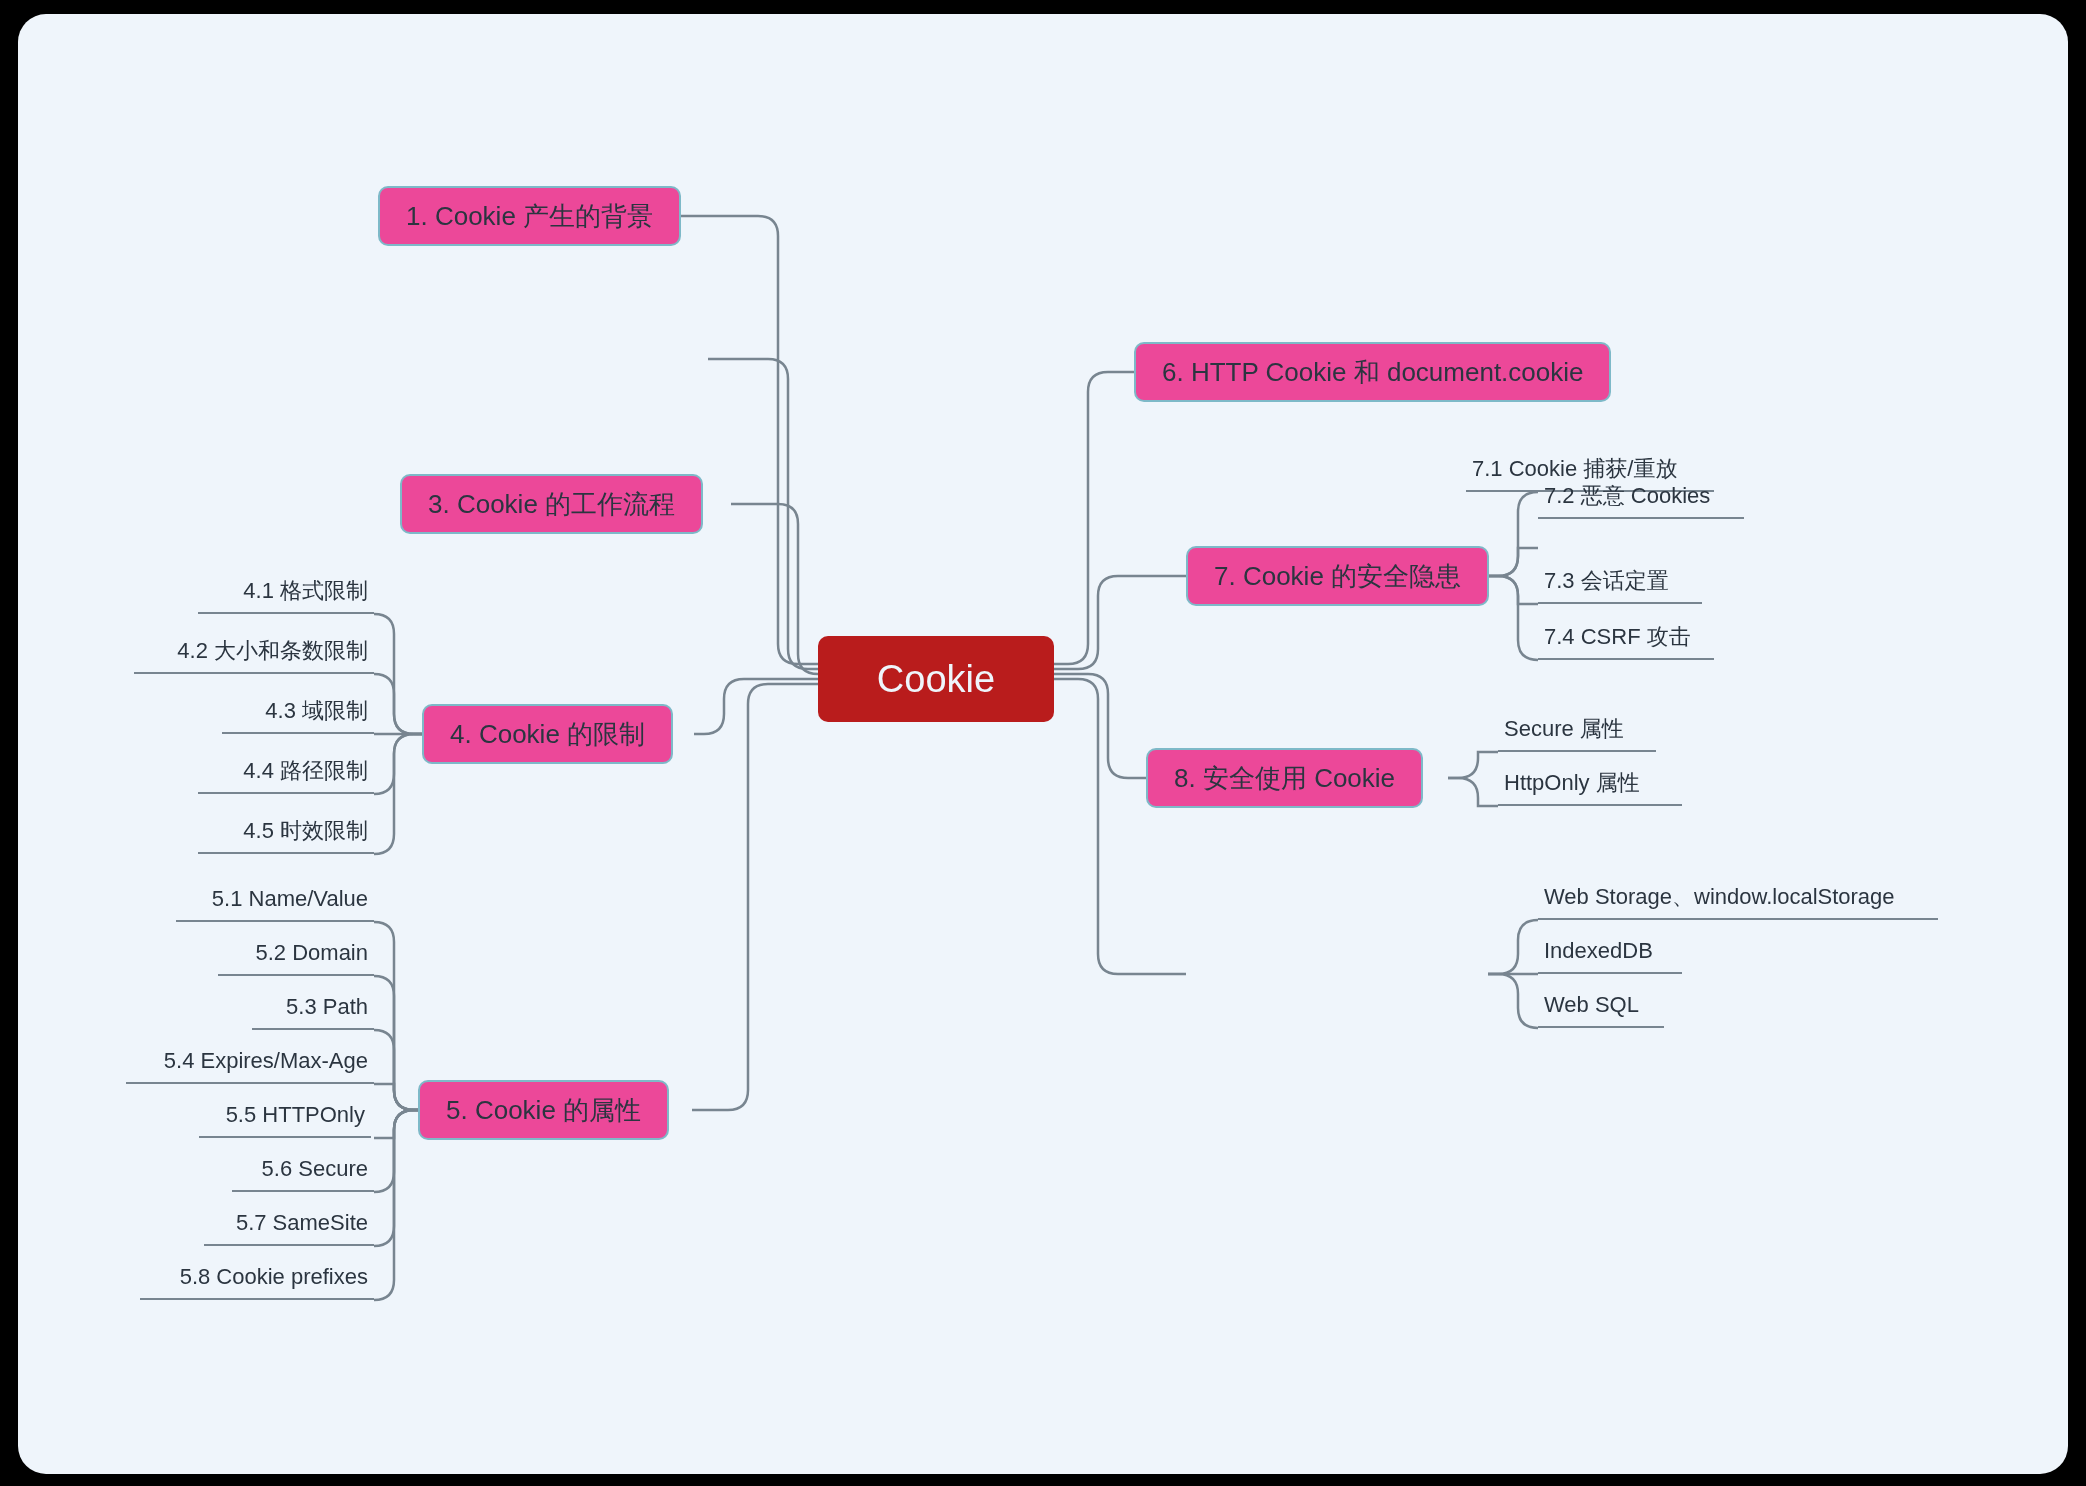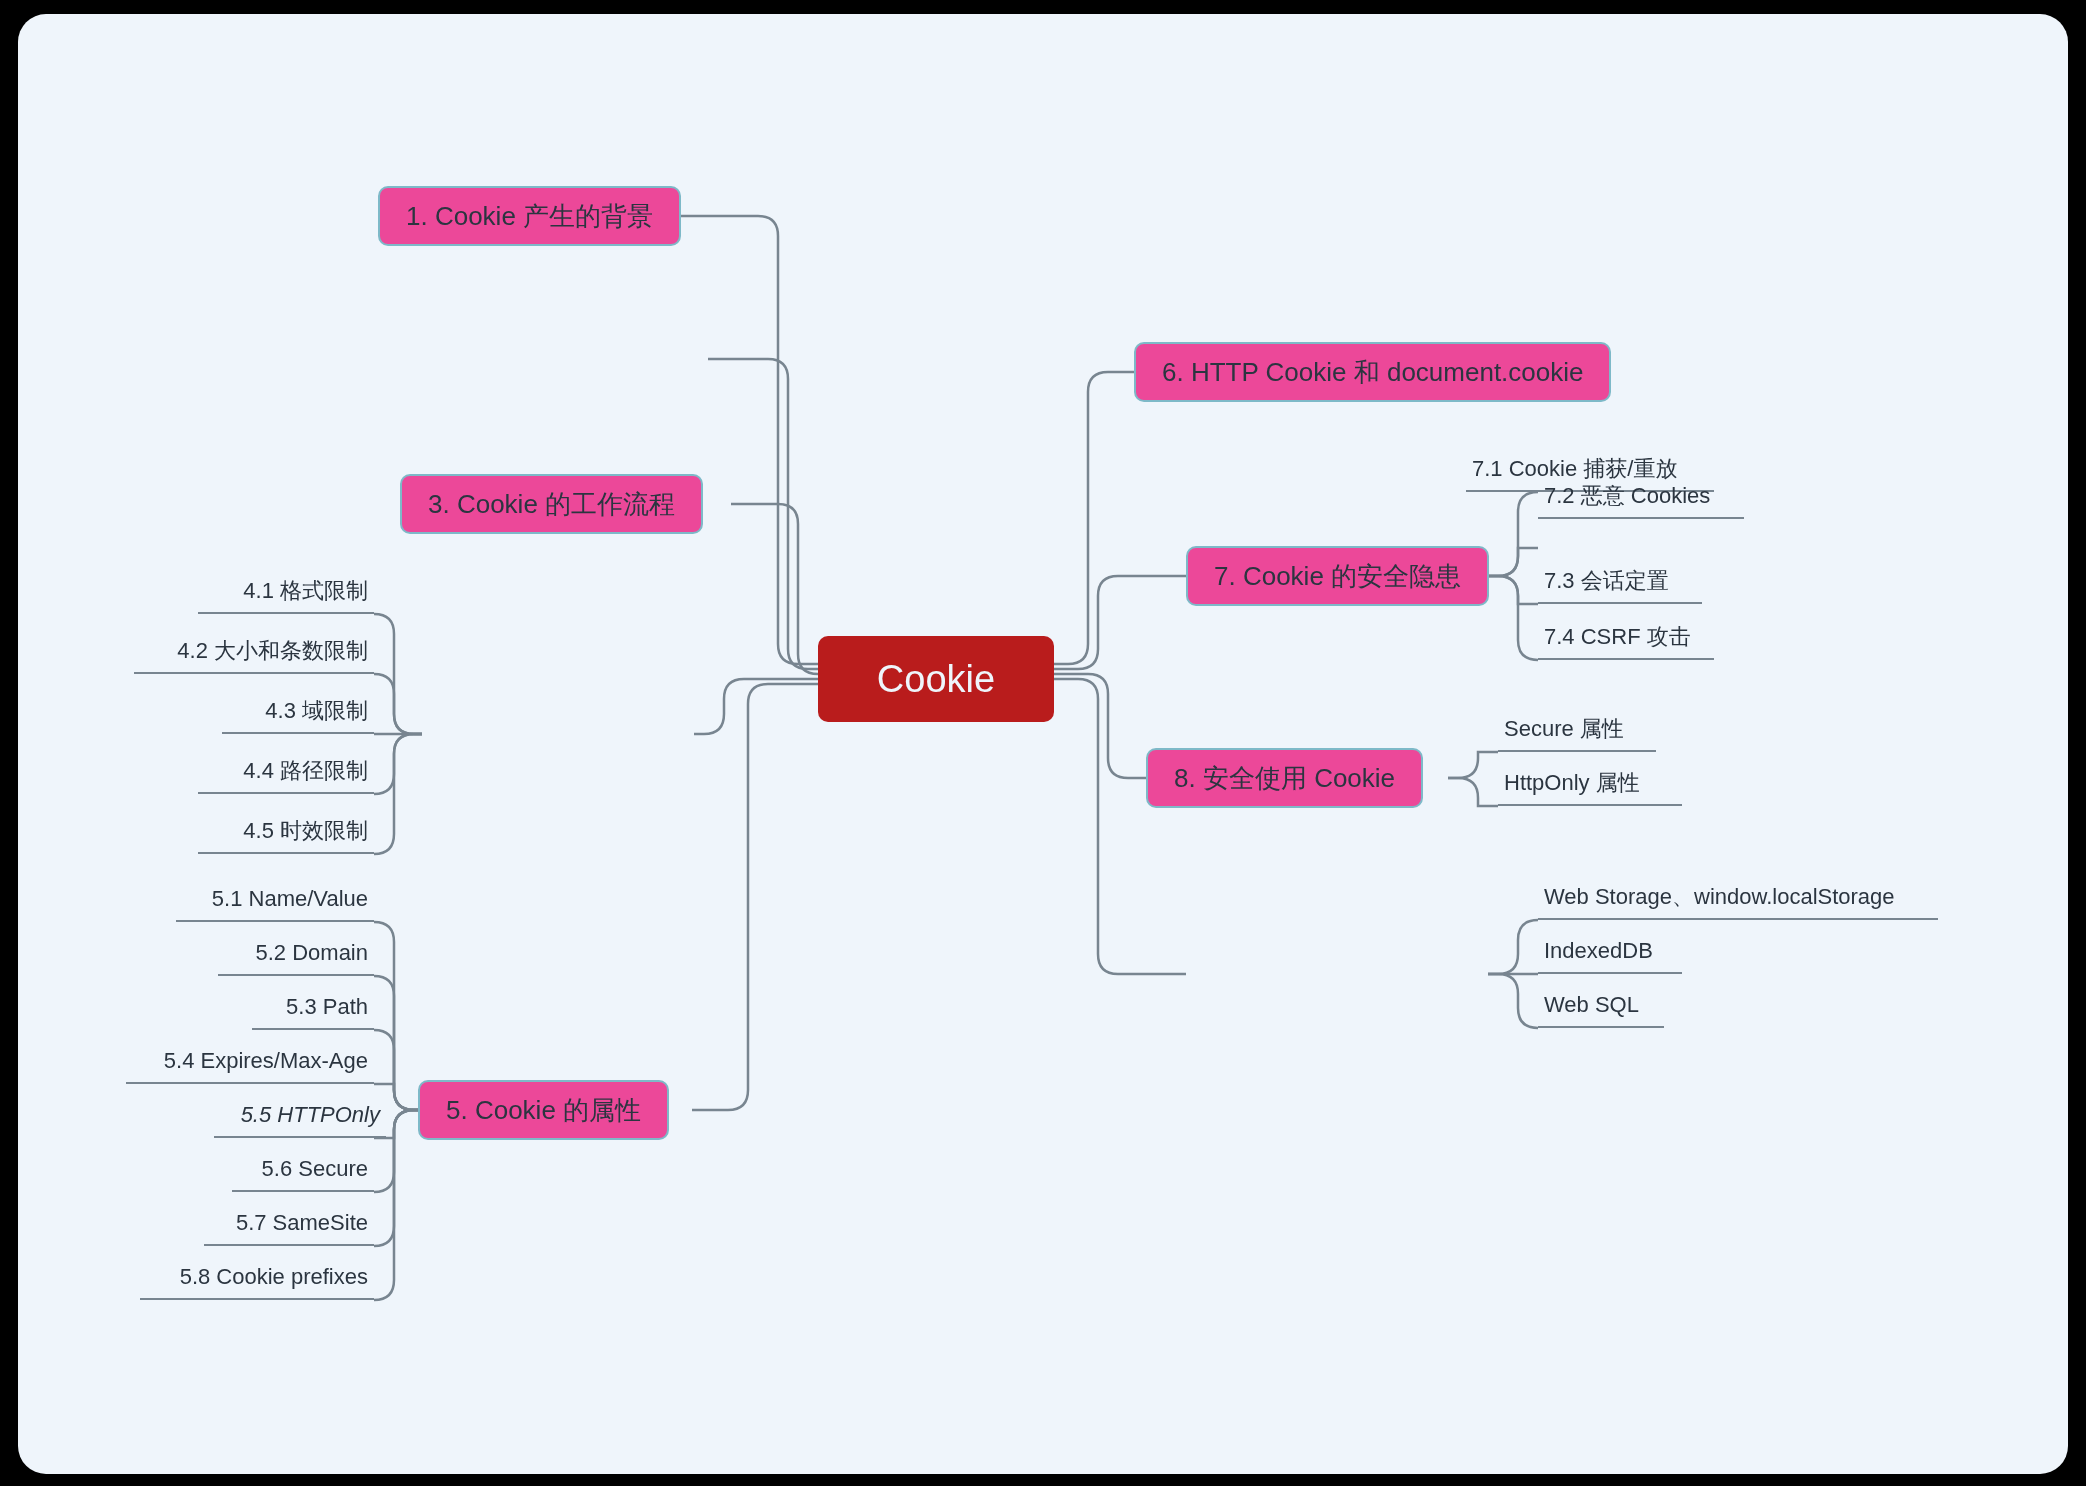--- a/index.html
+++ b/index.html
@@ -97,33 +97,34 @@
 
     <path d="M 1470 960 L 1480 960 Q 1500 960 1500 940 L 1500 926 Q 1500 906 1520 906 L 1520 906"></path>
     <path d="M 1470 960 L 1520 960"></path>
     <path d="M 1470 960 L 1480 960 Q 1500 960 1500 980 L 1500 994 Q 1500 1014 1520 1014 L 1520 1014"></path>
   </svg>
 
   <div class="root-node">Cookie</div>
 
   <div class="branch" style="left:360px; top:172px;">1. Cookie 产生的背景</div>
   <div class="branch" style="left:382px; top:460px;">3. Cookie 的工作流程</div>
+  <div class="branch" style="left:404px; top:690px;">4. Cookie 的限制</div>
   <div class="branch" style="left:400px; top:1066px;">5. Cookie 的属性</div>
 
   <div class="leaf right-align" style="left:180px; top:560px; width:176px;">4.1 格式限制</div>
   <div class="leaf right-align" style="left:116px; top:620px; width:240px;">4.2 大小和条数限制</div>
   <div class="leaf right-align" style="left:204px; top:680px; width:152px;">4.3 域限制</div>
   <div class="leaf right-align" style="left:180px; top:740px; width:176px;">4.4 路径限制</div>
   <div class="leaf right-align" style="left:180px; top:800px; width:176px;">4.5 时效限制</div>
 
   <div class="leaf right-align" style="left:158px; top:868px; width:198px;">5.1 Name/Value</div>
   <div class="leaf right-align" style="left:200px; top:922px; width:156px;">5.2 Domain</div>
   <div class="leaf right-align" style="left:234px; top:976px; width:122px;">5.3 Path</div>
   <div class="leaf right-align" style="left:108px; top:1030px; width:248px;">5.4 Expires/Max-Age</div>
-  <div class="leaf right-align" style="left:196px; top:1084px; width:172px;font-style:italic;">5.5 HTTPOnly</div>
+  <div class="leaf right-align" style="left:181px; top:1084px; width:172px;">5.5 HTTPOnly</div>
   <div class="leaf right-align" style="left:214px; top:1138px; width:142px;">5.6 Secure</div>
   <div class="leaf right-align" style="left:186px; top:1192px; width:170px;">5.7 SameSite</div>
   <div class="leaf right-align" style="left:122px; top:1246px; width:234px;">5.8 Cookie prefixes</div>
 
   <div class="branch" style="left:1116px; top:328px;">6. HTTP Cookie 和 document.cookie</div>
   <div class="branch" style="left:1168px; top:532px;">7. Cookie 的安全隐患</div>
   <div class="branch" style="left:1128px; top:734px;">8. 安全使用 Cookie</div>
 
   <div class="leaf" style="left:1448px; top:438px; width:248px;text-align:center;">7.1 Cookie 捕获/重放</div>
   <div class="leaf" style="left:1520px; top:465px; width:206px;">7.2 恶意 Cookies</div>

